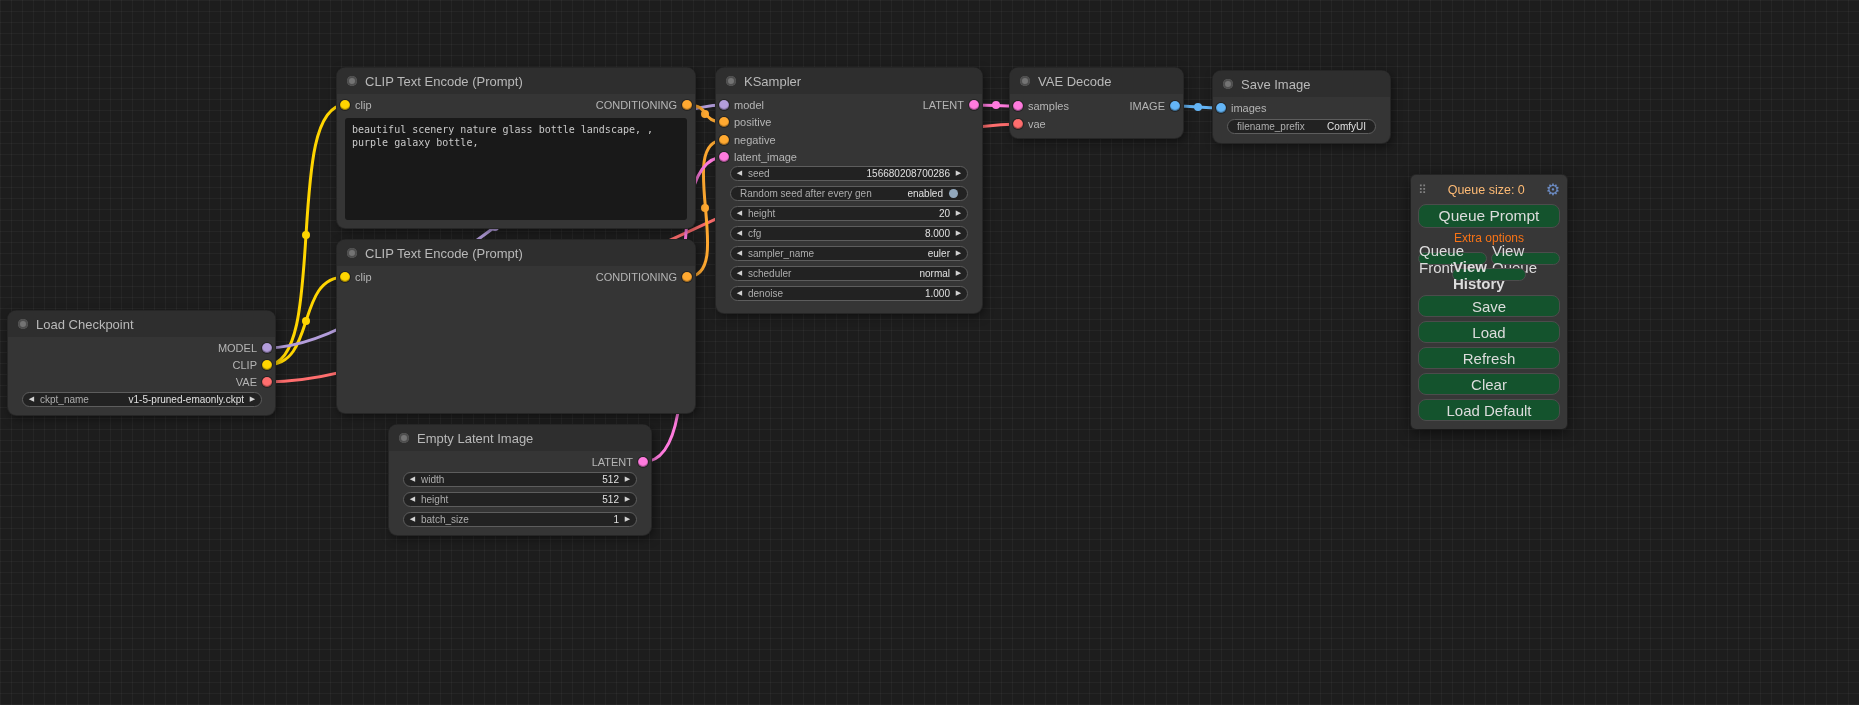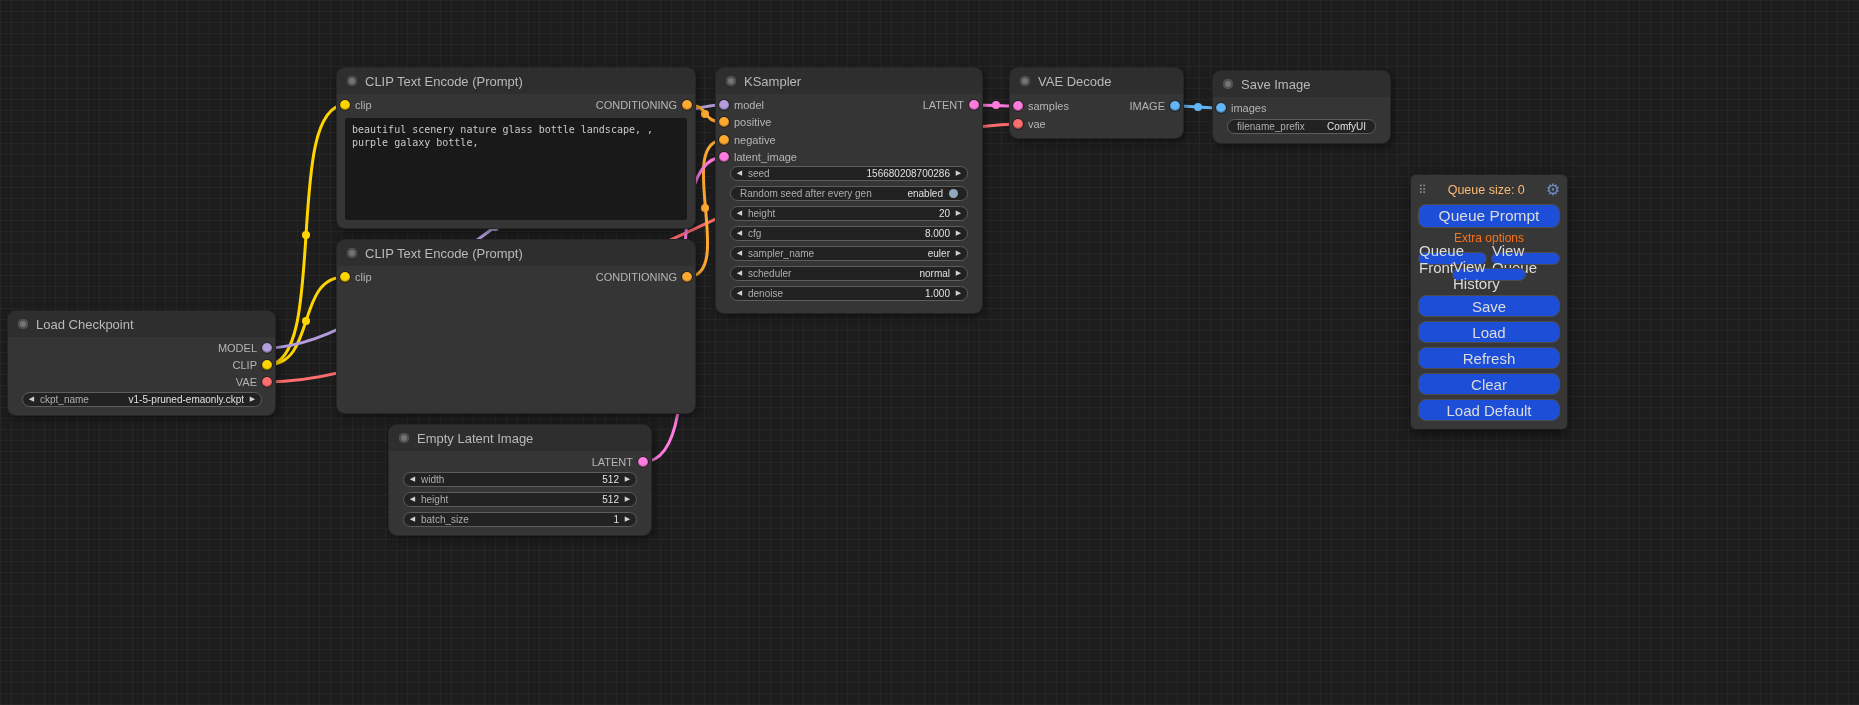--- a/index.html
+++ b/index.html
@@ -61,30 +61,30 @@
     position:absolute; left:1411px; top:175px; width:156px; z-index:10;
     background:#373737; border-radius:5px; padding:6px 7px 8px;
     box-shadow:0 4px 14px rgba(0,0,0,0.55), 0 0 0 1px #2a2a2a;
   }
   .qp-header { display:flex; align-items:center; height:18px; margin-bottom:5px; }
   .qp-drag { font-family:"DejaVu Sans", sans-serif; color:#828282; font-size:12px; cursor:grab; }
   .qp-title { flex:1; text-align:center; color:#fdba74; font-size:12.5px; }
   .qp-gear { font-family:"DejaVu Sans", sans-serif; color:var(--c-gear); font-size:16px; line-height:16px; cursor:pointer; }
   .qbtn {
     display:flex; align-items:center; justify-content:center;
-    background:#1d4ed8; border:1px solid #4c4c4c; border-radius:8px;
+    background:#14532d; border:1px solid #4c4c4c; border-radius:8px;
     color:#dcdcdc; cursor:pointer; font-family:inherit;
   }
   .qbtn.primary { height:24px; font-size:15.5px; width:100%; }
   .qbtn.big { height:22px; font-size:15px; width:100%; margin-bottom:4px; }
   .qp-extra { display:flex; align-items:center; justify-content:center; gap:6px; height:18px; margin:4px 0 2px; color:#f97316; font-size:12px;flex-direction:column; }
   .qp-checkbox { width:10px; height:10px; background:#e8e8e8; border-radius:1px; }
   .qp-row { display:flex; gap:4px; justify-content:center; margin-bottom:3px; }
   .qbtn.small { height:13px; font-size:15px; border-radius:7px; flex:1; }
-  .qbtn.small.center { flex:none; width:74px; }
+  .qbtn.small.center { flex:none; width:74px;font-weight:bold; }
   .qp-spacer { height:11px; }
 </style>
 </head>
 <body>
 
 <div id="canvas"></div>
 
 <svg id="wires" width="1859" height="705">
   <path d="M267,365 C329,365 283,105 345,105" style="stroke:var(--c-clip)"></path>
   <circle cx="306" cy="235" r="4" style="fill:var(--c-clip)"></circle>

